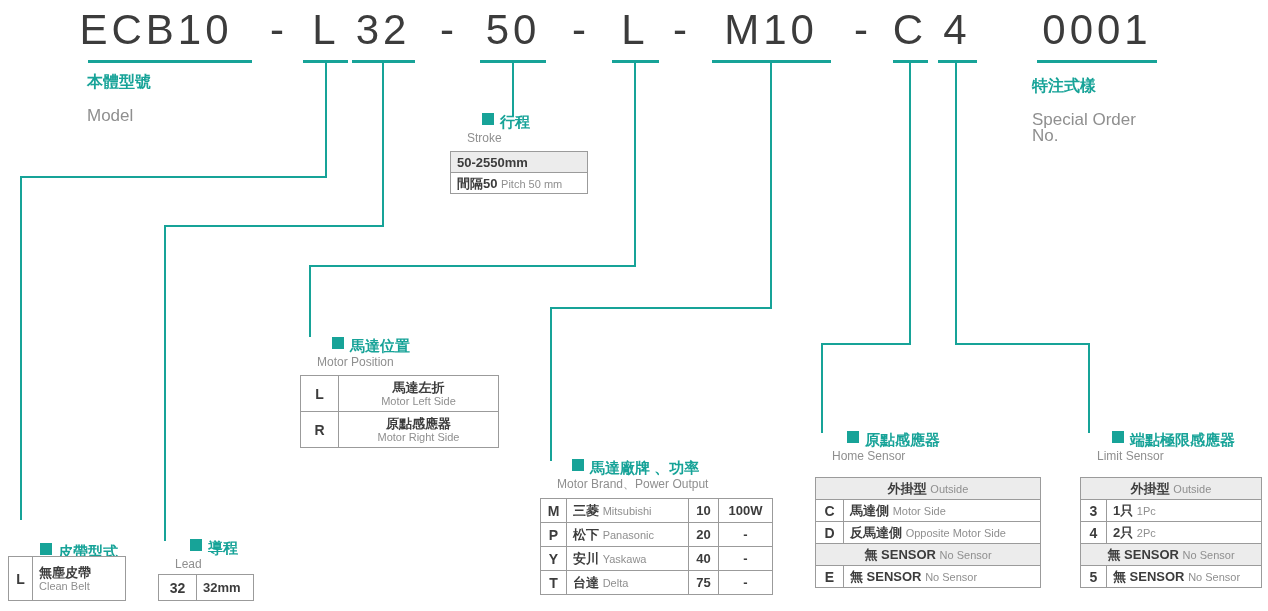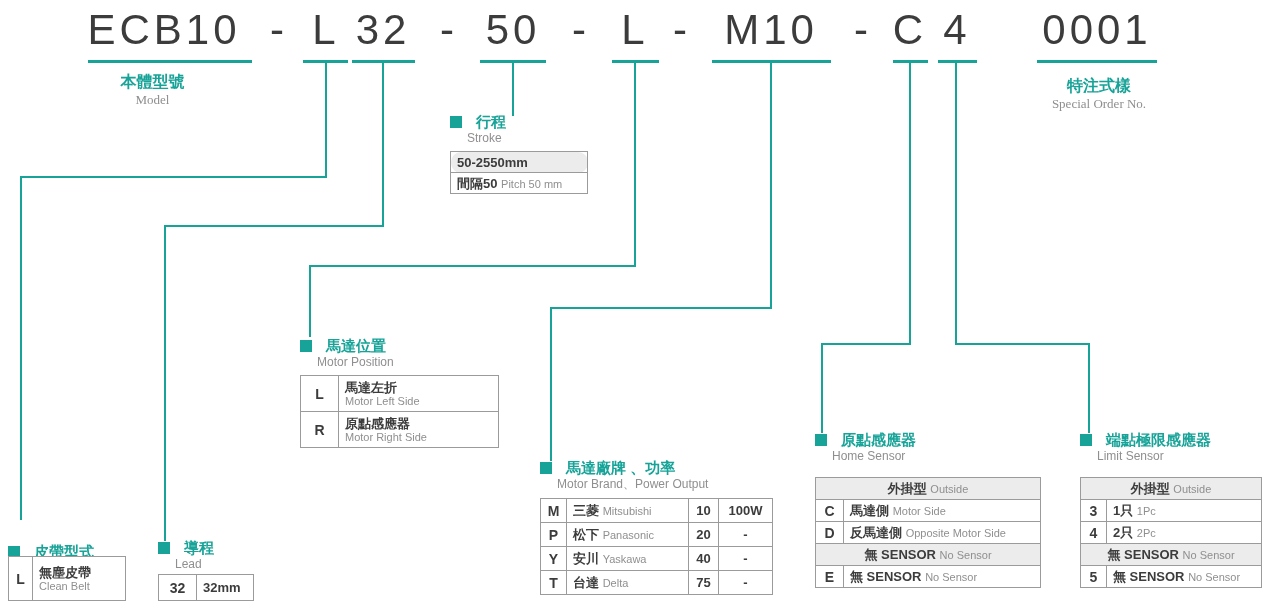--- a/index.html
+++ b/index.html
@@ -23,54 +23,54 @@
     letter-spacing:4px;white-space:nowrap;
   }
   .code-dash{
     position:absolute;top:6px;transform:translateX(-50%);
     font-size:42px;line-height:48px;color:var(--dark);white-space:nowrap;
   }
   .u{position:absolute;top:60px;height:3px;background:var(--accent);}
   
   .ln{position:absolute;background:var(--accent);}
   
-  .top-label{position:absolute;text-align:center;}
+  .top-label{position:absolute;}
   .top-label .zh-big{color:var(--accent);font-weight:bold;font-size:16px;line-height:20px;}
-  .top-label .en-sub{color:var(--gray);font-size:13px;line-height:16px;margin-top:0;font-family:Liberation Serif, serif;}
+  .top-label .en-sub{color:var(--gray);font-size:17px;line-height:16px;margin-top:16px;}
   
   .sec-head{position:absolute;white-space:nowrap;}
-  .sec-head .line1{display:flex;align-items:center;gap:14px;}
+  .sec-head .line1{display:flex;gap:6px;margin-left:32px;}
   .sq{display:inline-block;width:12px;height:12px;background:var(--accent);flex:0 0 auto;}
   .zh-t{color:var(--accent);font-weight:bold;font-size:15px;line-height:17px;}
   .en-t{color:var(--gray);font-size:12px;line-height:15px;margin-left:17px;margin-top:1px;}
   
   .tbl{position:absolute;border-collapse:collapse;table-layout:fixed;background:#fff;}
   .tbl td{
     border:1px solid var(--border);padding:1px 6px;color:var(--dark);
     font-size:13px;vertical-align:middle;overflow:hidden;white-space:nowrap;
   }
   .tbl td.code{text-align:center;font-weight:bold;font-size:14px;padding:1px 2px;}
   .tbl .zh{font-weight:bold;color:var(--dark);font-size:13px;line-height:15px;}
   .tbl .en{color:var(--gray);font-size:11px;line-height:13px;font-weight:normal;}
   .tbl .span-row{background:var(--rowbg);text-align:center;}
   .tbl .fill{background:var(--rowbg);}
   .tbl-stroke td{height:21px;}
-  .tbl-mp td{height:36px;}
+  .tbl-mp td{height:36px;text-align:center;}
   .tbl-brand td{height:24px;}
   .tbl-brand td.num{text-align:center;font-weight:bold;}
   .tbl-sensor td{height:22px;}
   .tbl-belt td{height:44px;}
   .tbl-lead td{height:26px;}
-  .bold{font-weight:bold;border-radius:10px;}
+  .bold{font-weight:bold;}
 </style>
 </head>
 <body>
 
 <div>
-  <span class="code-seg" style="left:164px">ECB10</span>
+  <span class="code-seg" style="left:156px">ECB10</span>
   <span class="code-dash" style="left:277px">-</span>
   <span class="code-seg" style="left:326px">L</span>
   <span class="code-seg" style="left:383px">32</span>
   <span class="code-dash" style="left:447px">-</span>
   <span class="code-seg" style="left:513px">50</span>
   <span class="code-dash" style="left:579px">-</span>
   <span class="code-seg" style="left:635px">L</span>
   <span class="code-dash" style="left:680px">-</span>
   <span class="code-seg" style="left:771px">M10</span>
   <span class="code-dash" style="left:861px">-</span>

